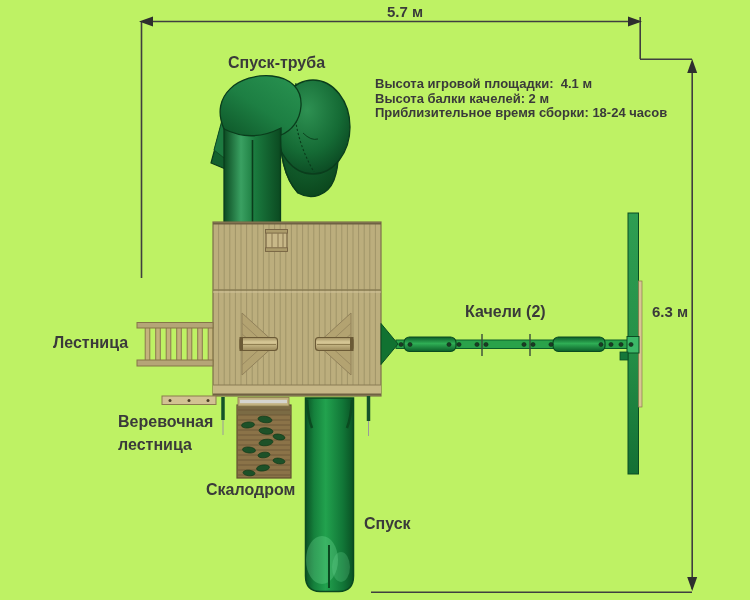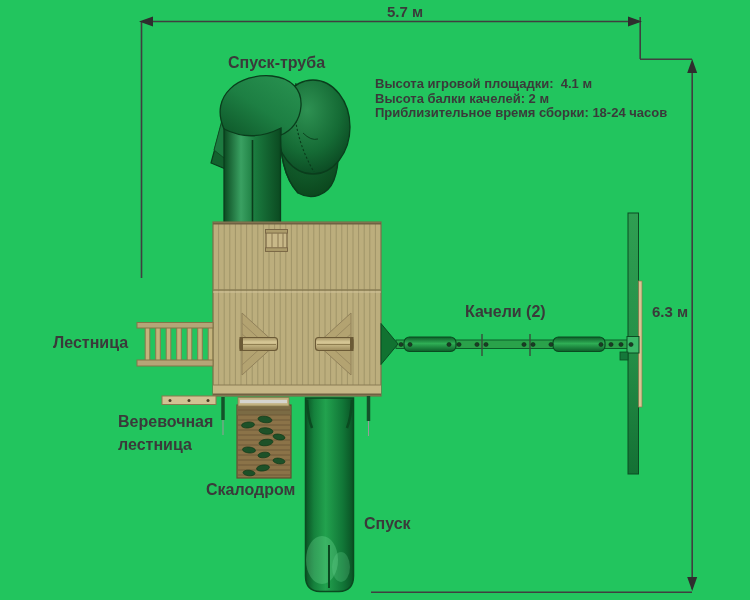--- a/index.html
+++ b/index.html
@@ -1,16 +1,16 @@
 <!DOCTYPE html>
 <html><head>
 <meta charset="utf-8">
 <style>
   html,body{margin:0;padding:0;background:#ffffff;}
-  #wrap{position:relative;width:750px;height:600px;background:#22c55e;overflow:hidden;
+  #wrap{position:relative;width:750px;height:600px;background:#bef264;overflow:hidden;
         font-family:"Liberation Sans", sans-serif;}
   svg{position:absolute;left:0;top:0;}
   text{font-family:"Liberation Sans", sans-serif;fill:#3a3a3a;}
 </style>
 </head>
 <body>
 <div id="wrap">
 <svg width="750" height="600" viewBox="0 0 750 600">
 <defs>
   <linearGradient id="tubeG" x1="0" y1="0" x2="1" y2="0">

